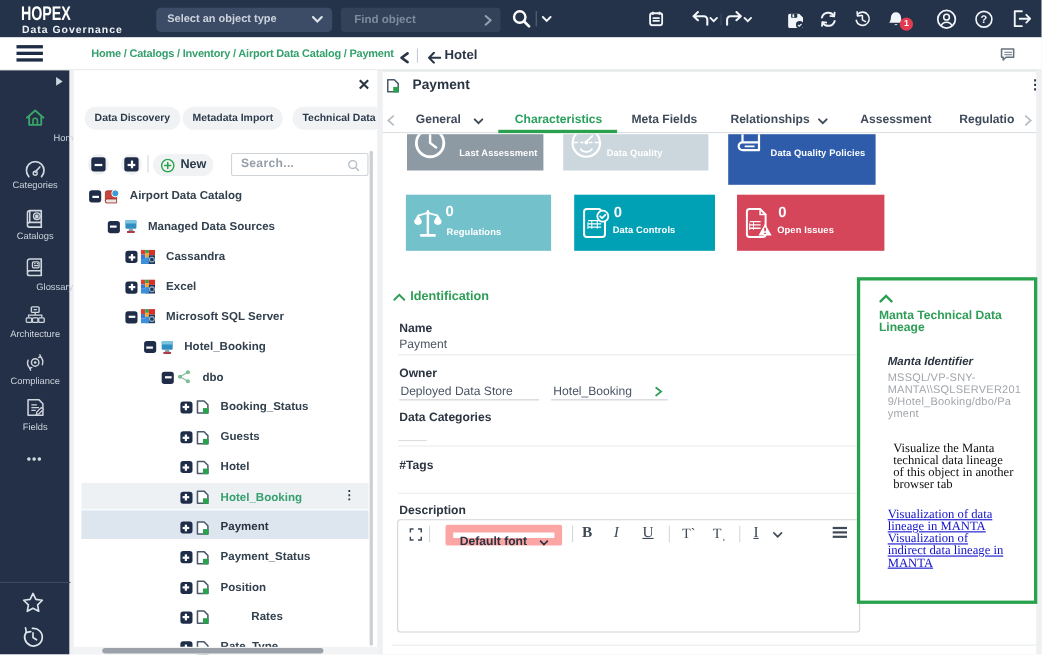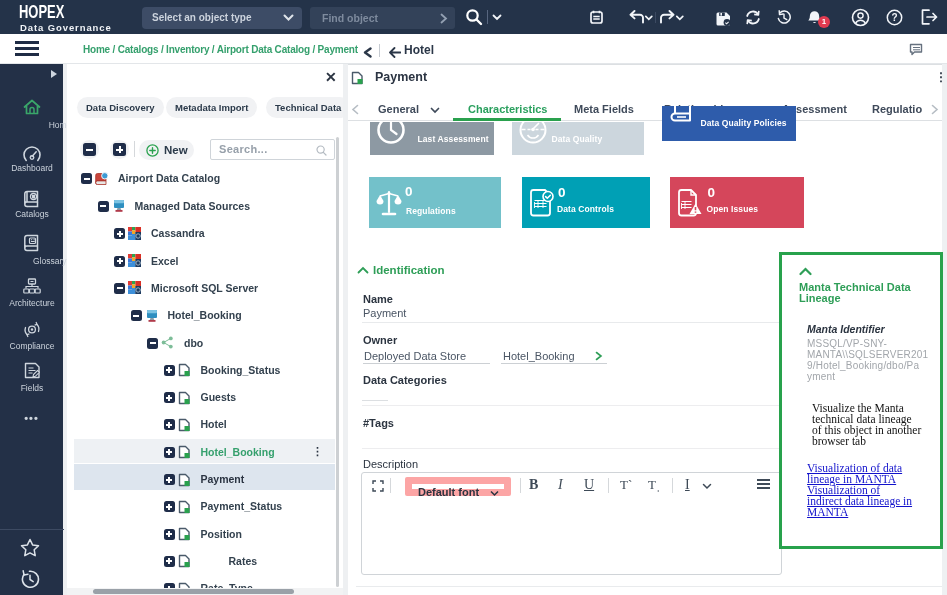--- a/index.html
+++ b/index.html
@@ -123,21 +123,21 @@
   <svg class="abs" style="left:23px;top:35px;" width="18" height="16" viewBox="0 0 18 16">
       <path d="M1.5 8 L9 1.5 L16.5 8 M3.5 7 V14.5 H14.5 V7" stroke="#3aa66a" stroke-width="1.7" fill="none" stroke-linecap="round" stroke-linejoin="round"></path>
       <path d="M7 14.5 V10.5 a2 2 0 0 1 4 0 V14.5" stroke="#3aa66a" stroke-width="1.5" fill="none"></path>
     </svg>
   <div class="abs nvl" style="top:56px;margin-left:28px;">Home</div>
   <svg class="abs" style="left:23px;top:82px;" width="18" height="17" viewBox="0 0 18 17">
       <path d="M3.2 14.5 A8 8 0 1 1 14.8 14.5" stroke="#cfd6de" stroke-width="1.6" fill="none" stroke-linecap="round"></path>
       <path d="M9 10.5 L13.2 5.8" stroke="#cfd6de" stroke-width="1.5" stroke-linecap="round"></path>
       <circle cx="9" cy="11.5" r="1.8" stroke="#cfd6de" stroke-width="1.3" fill="none"></circle>
     </svg>
-  <div class="abs nvl" style="top:99px;">Dashboard</div>
+  <div class="abs nvl" style="top:99px;">Categories</div>
   <svg class="abs" style="left:24px;top:126px;" width="17" height="18" viewBox="0 0 17 18">
       <path d="M3 16.5 a2.2 2.2 0 0 1 0 -4.4 H13.5 V1.5 H3 a2.2 2.2 0 0 0 -2.2 2.2 V14.3" stroke="#cfd6de" stroke-width="1.5" fill="none" stroke-linecap="round" stroke-linejoin="round"></path>
       <path d="M3 12.1 V1.5 M3 16.5 H13.5 V12.1" stroke="#cfd6de" stroke-width="1.5" fill="none"></path>
       <circle cx="9.5" cy="6.5" r="3" stroke="#cfd6de" stroke-width="1.3" fill="none"></circle>
       <rect x="8" y="5" width="3" height="3.4" fill="#cfd6de"></rect>
     </svg>
   <div class="abs nvl" style="top:145px;">Catalogs</div>
   <svg class="abs" style="left:24px;top:170px;" width="17" height="18" viewBox="0 0 17 18">
       <path d="M3 16.5 a2.2 2.2 0 0 1 0 -4.4 H13.5 V1.5 H3 a2.2 2.2 0 0 0 -2.2 2.2 V14.3 M3 16.5 H13.5 V12.1" stroke="#cfd6de" stroke-width="1.5" fill="none" stroke-linecap="round" stroke-linejoin="round"></path>
       <rect x="5.5" y="4" width="6" height="5.5" rx="1" stroke="#cfd6de" stroke-width="1.2" fill="none"></rect>
@@ -432,21 +432,21 @@
   <div class="abs" style="left:163.5px;top:57px;width:132.5px;height:32.5px;background:#ccd6dd;overflow:hidden;">
     <svg class="abs" style="left:6px;top:-7px;" width="30" height="30" viewBox="0 0 30 30">
           <circle cx="15" cy="15" r="12.5" stroke="#fff" stroke-width="2" fill="none"></circle>
           <path d="M3.5 14.5 h4 M9.5 14.5 h3 M17.5 14.5 h3 M22.5 14.5 h4" stroke="#fff" stroke-width="1.5" fill="none"></path>
           <path d="M9.5 20 a6.5 6.5 0 0 0 11 0" stroke="#fff" stroke-width="1.5" fill="none"></path>
           <path d="M15 14 l5.5 -5.5" stroke="#fff" stroke-width="1.7" stroke-linecap="round"></path>
           <circle cx="15" cy="14.5" r="1.8" fill="#fff"></circle>
         </svg>
     <div class="abs" style="left:40px;top:12px;color:#fff;font-size:8.5px;font-weight:bold;white-space:nowrap;letter-spacing:0.1px;">Data Quality</div>
   </div>
-  <div class="abs" style="left:313.5px;top:41px;width:134px;height:35px;background:#2e5cab;overflow:hidden;">
+  <div class="abs" style="left:313.5px;top:57px;width:134px;height:46px;background:#2e5cab;overflow:hidden;">
     <svg class="abs" style="left:7px;top:-10px;" width="26" height="32" viewBox="0 0 26 32">
           <path d="M6 1.5 H21 V24.5 H6 a3.5 3.5 0 0 1 0 -7 H21" stroke="#fff" stroke-width="2" fill="none" stroke-linejoin="round"></path>
           <path d="M6 17.5 V1.5" stroke="#fff" stroke-width="2"></path>
           <path d="M8 21 h9" stroke="#fff" stroke-width="1.6"></path>
         </svg>
     <div class="abs" style="left:39px;top:12px;color:#fff;font-size:8.5px;font-weight:bold;white-space:nowrap;letter-spacing:0.1px;">Data Quality Policies</div>
   </div>
 
   <div class="abs" style="left:21px;top:112px;width:132px;height:50.5px;background:#73c1ca;">
     <svg class="abs" style="left:6px;top:13px;" width="28" height="26" viewBox="0 0 28 26">
@@ -498,21 +498,21 @@
   <div class="abs" style="left:155px;top:285px;font-size:11px;color:#4a5564;">Hotel_Booking</div>
   <div class="abs" style="left:153px;top:298px;width:106px;height:1px;background:#ccd0d4;"></div>
   <svg class="abs" style="left:247px;top:286px;" width="8" height="10" viewBox="0 0 8 10">
         <path d="M1.5 1.5 L6 5 L1.5 8.5" stroke="#2e9e57" stroke-width="1.6" fill="none" stroke-linecap="round"></path>
       </svg>
   <div class="abs" style="left:15px;top:309px;font-size:11px;font-weight:bold;color:#2b3440;">Data Categories</div>
   <div class="abs" style="left:14px;top:335px;width:26px;height:1px;background:#dcdfe2;"></div>
   <div class="abs" style="left:14px;top:340px;width:420px;height:1px;background:#ededef;"></div>
   <div class="abs" style="left:15px;top:352px;font-size:11px;font-weight:bold;color:#2b3440;">#Tags</div>
   <div class="abs" style="left:14px;top:383px;width:420px;height:1px;background:#ededef;"></div>
-  <div class="abs" style="left:15px;top:393px;font-size:11px;font-weight:normal;color:#2b3440;">Description</div>
+  <div class="abs" style="left:15px;top:393px;font-size:11px;font-weight:bold;color:#2b3440;">Description</div>
   <div class="abs" style="left:13px;top:407px;width:421px;height:103px;border:1px solid #d0d4d8;border-radius:3px;background:#fff;">
     <svg class="abs" style="left:10px;top:7px;" width="12" height="12" viewBox="0 0 12 12">
           <path d="M1 4 V1 h3 M8 1 h3 v3 M11 8 v3 h-3 M4 11 H1 V8" stroke="#3e4a57" stroke-width="1.4" fill="none"></path>
         </svg>
     <div class="abs" style="left:28px;top:5px;width:1px;height:15px;background:#d5d8db;"></div>
     <div class="abs" style="left:43px;top:3.5px;width:106px;height:19px;border:7px solid #fca5a5;border-radius:2px;font-weight:bold;">
       <div class="abs" style="left:6px;top:2px;font-size:11px;color:#2b3440;">Default font</div>
       <svg class="abs" style="right:5px;top:6px;" width="9" height="7" viewBox="0 0 9 7">
             <path d="M1 1.5 L4.5 5 L8 1.5" stroke="#2b3440" stroke-width="1.5" fill="none"></path>
           </svg>

